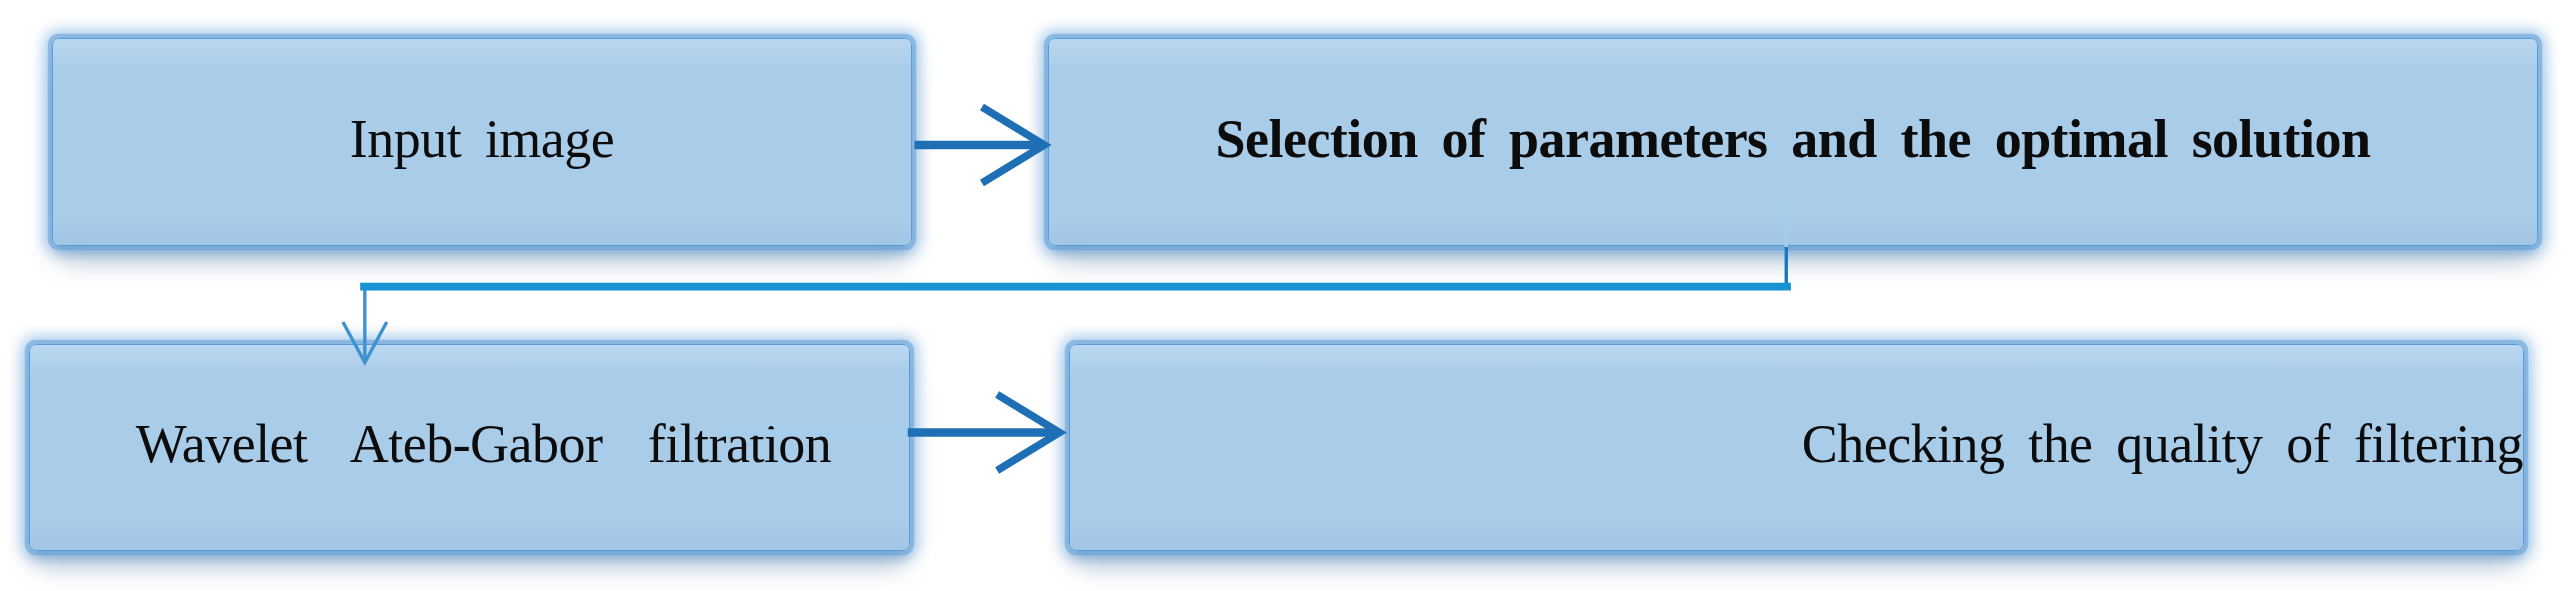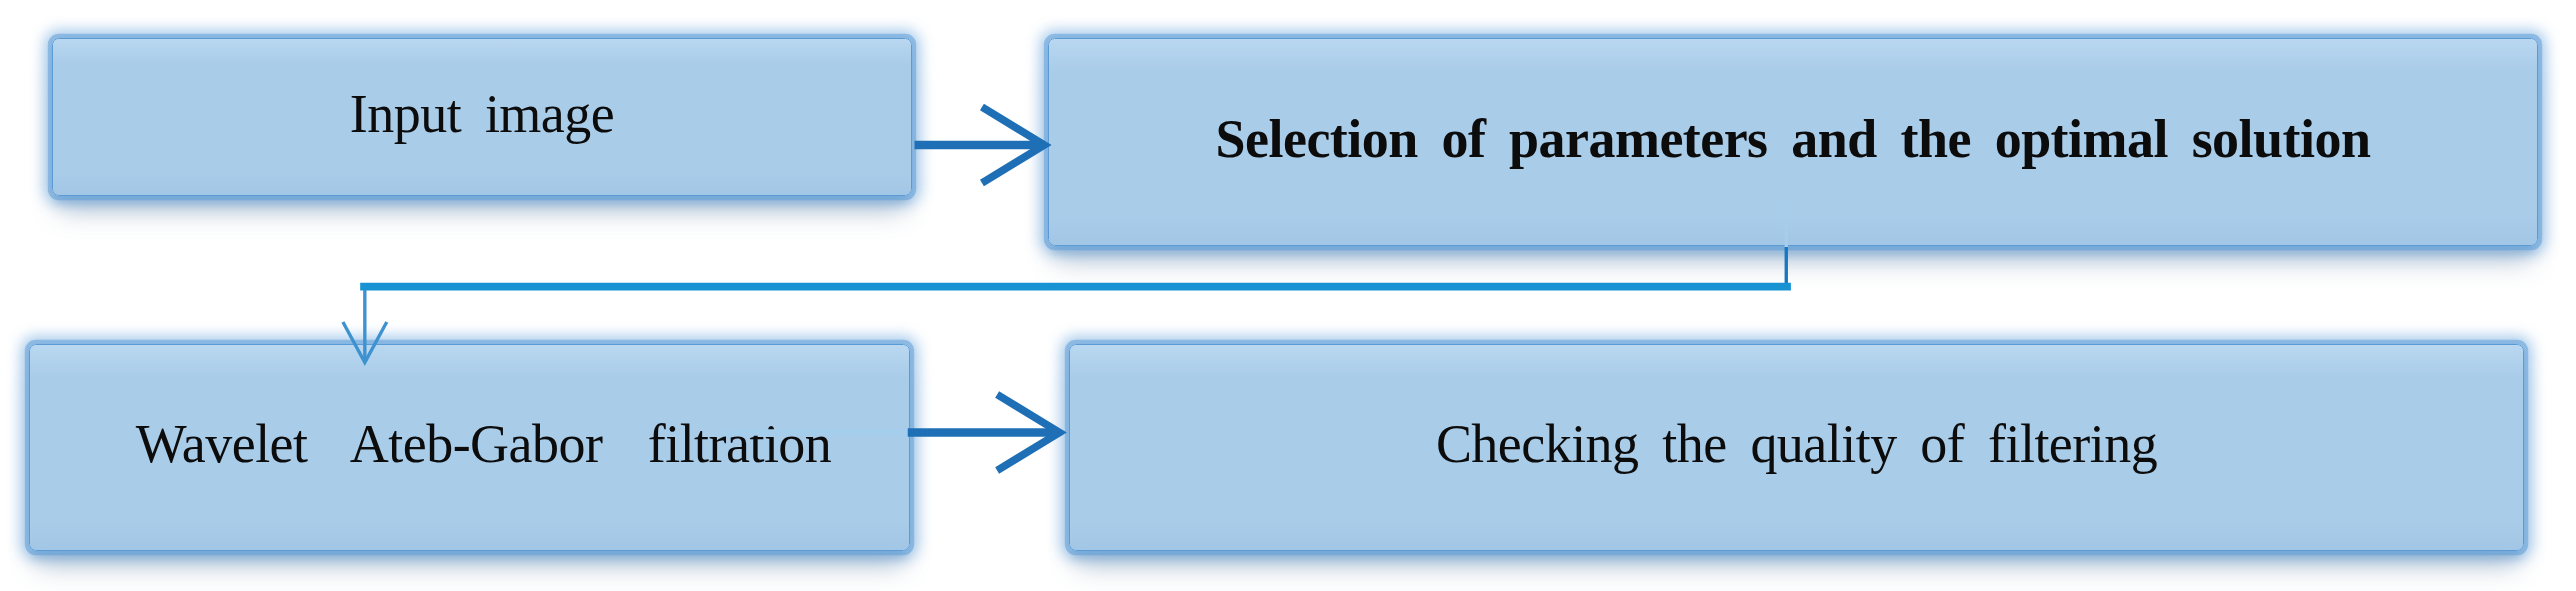--- a/index.html
+++ b/index.html
@@ -35,24 +35,24 @@
     box-sizing:border-box;
     border-radius:6.7px;
     border:1.7px solid var(--box-border);
     background:linear-gradient(180deg, var(--box-fill-top) 0%, var(--box-fill) 16%, var(--box-fill) 86%, #a2c6e5 100%);
     box-shadow:
       0 0 0 4.2px rgba(91,155,213,0.50),
       0 0 13.5px 7.6px rgba(150,193,232,0.85),
       0 10px 10px -5px rgba(60,100,140,0.55),
       0 22px 25px -6.7px rgba(90,125,160,0.45);
   }
-  .box-a{left:52px;  top:38px;  width:860px; height:158px;}
+  .box-a{left:52px;  top:38px;  width:860px; height:208px;}
   .box-b{left:1048px;top:38px;  width:1490px; height:208px;font-weight:bold;}
   .box-c{left:29px;  top:344px; width:881px; height:207px;}
-  .box-d{left:1069px;top:344px; width:1455px; height:207px;}
+  .box-d{left:1069px;top:344px; width:1455px; height:207px;justify-content:flex-end;}
   .box-label{
     color:var(--text);
     font-size:54px;
     line-height:1.1;
     letter-spacing:-0.01em;
     word-spacing:0.2em;
     white-space:nowrap;
     text-align:center;
     padding-bottom:5px;
   }

